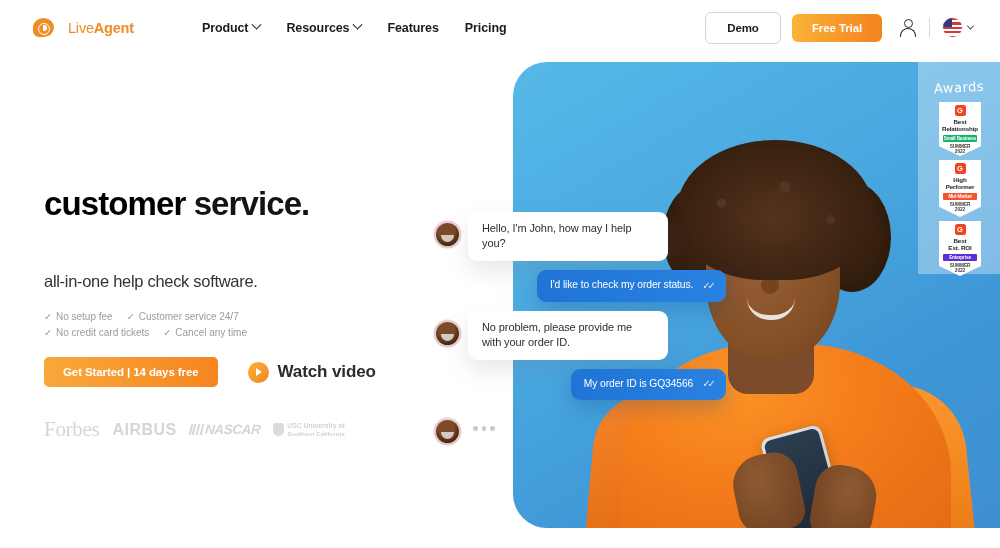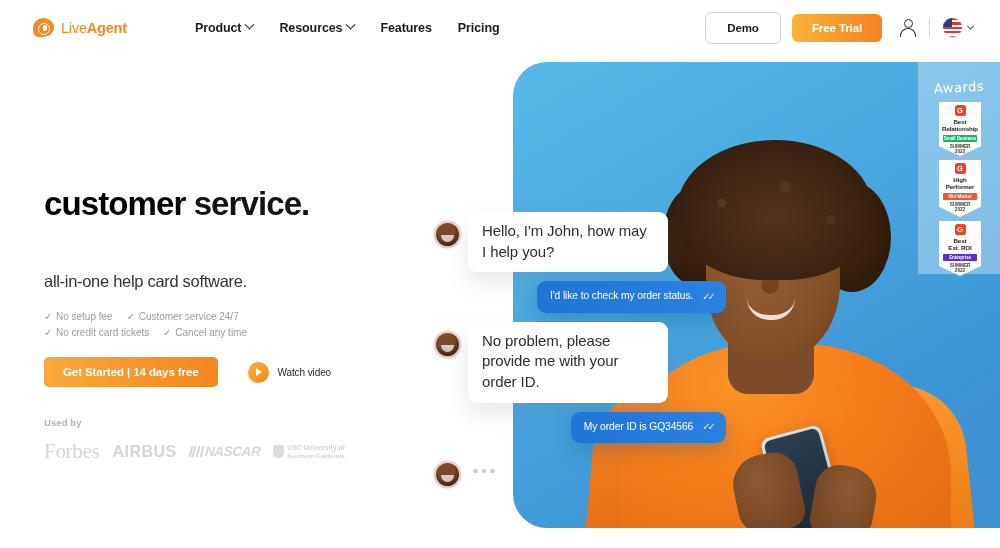--- a/index.html
+++ b/index.html
@@ -9,21 +9,21 @@
     font-family: "Liberation Sans", sans-serif;
     overflow: hidden;
   }
   .page { position: relative; width: 1000px; height: 548px; background:#fff; }
 
   
   .header {
     position: absolute; top: 0; left: 0; width: 1000px; height: 55px;
     display: flex; align-items: center; background: #fff; z-index: 40;
   }
-  .brand { display: flex; align-items: center; margin-left: 33px; gap: 7px; }
+  .brand { display: flex; align-items: center; margin-left: 33px; gap: 14px; }
   .brand-mark { width: 21px; height: 19px; position: relative; }
   .brand-bubble {
     position: absolute; inset: 0; background: #f08c25;
     border-radius: 50% 50% 50% 6px / 50% 50% 50% 6px;
   }
   .brand-bubble:after{
     content:""; position:absolute; left:5px; top:4.5px; width:10px; height:10px;
     border:1.6px solid #fff; border-radius:50%;
   }
   .brand-bubble:before{
@@ -114,21 +114,21 @@
   .play-circle {
     width: 21px; height: 21px; border-radius: 50%;
     background: linear-gradient(135deg,#f9b13b,#f5851f);
     display: flex; align-items: center; justify-content: center;
   }
   .play-tri {
     width: 0; height: 0; border-left: 6px solid #fff;
     border-top: 4px solid transparent; border-bottom: 4px solid transparent;
     margin-left: 2px;
   }
-  .watch-label { font-size: 10px; font-weight: 400; color: #2b2b2b; letter-spacing: -0.1px; }
+  .watch-label { font-size: 17px; font-weight: 700; color: #2b2b2b; letter-spacing: -0.1px; }
 
   .usedby { margin-top: 30px; }
   .usedby-label { font-size: 9.5px; font-weight: 700; color: #b2b2b2; letter-spacing: 0.1px; }
   .logos { display: flex; align-items: center; gap: 13px; margin-top: 11px; }
   .logo-forbes {
     font-family: "Liberation Serif", serif; font-size: 21px; color: #d5d5d5; font-weight: 400;
     letter-spacing: -0.3px;
   }
   .logo-airbus {
     font-size: 16px; font-weight: 700; color: #d5d5d5; letter-spacing: 0.5px;
@@ -299,21 +299,21 @@
     background: radial-gradient(circle at 45% 35%, #7a4a2a 0 40%, #4a2a14 70%, #2a1608 100%);
     box-shadow: 0 0 0 2.5px rgba(222,170,170,0.55), 0 1px 3px rgba(0,0,0,0.18);
     position: relative; overflow: hidden;
   }
   .avatar:after {
     content:""; position:absolute; left:5px; top:12px; width:13px; height:7px;
     background: rgba(255,255,255,0.7); border-radius: 0 0 8px 8px;
   }
   .bubble-in {
     background: #ffffff; color: #2e2e2e; border-radius: 9px;
-    padding: 9px 14px 10px; font-size: 15px; line-height: 1.38;
+    padding: 9px 14px 10px; font-size: 11px; line-height: 1.38;
     margin-left: 9px; letter-spacing: -0.1px; max-width: 200px;
     box-shadow: 0 10px 22px rgba(120,120,140,0.18);
   }
   .bubble-out {
     background: linear-gradient(95deg,#1f74d6 0%, #2a82e0 100%);
     color: #ffffff; border-radius: 9px; padding: 8px 13px 9px;
     font-size: 10.3px; line-height: 1.38; letter-spacing: -0.1px;
     display: flex; align-items: center; gap: 9px; white-space: nowrap;
     box-shadow: 0 8px 20px rgba(20,70,130,0.25);
   }
@@ -364,21 +364,21 @@
   </div>
 
   <div class="left">
     <h1 class="headline">
       <br>
       <span class="hl-accent">customer</span><span> service.</span>
     </h1>
 
     <div class="subhead">
       <br>
-      <span>all-in-one help card software.</span>
+      <span>all-in-one help check software.</span>
     </div>
 
     <div class="feature-rows">
       <div class="feature-row">
         <div class="feature">
           <span class="tick">✓</span>
           <span>No setup fee</span>
         </div>
         <div class="feature">
           <span class="tick">✓</span>
@@ -401,21 +401,20 @@
       <div class="btn-started">Get Started | 14 days free</div>
       <div class="watch">
         <span class="play-circle">
             <span class="play-tri"></span>
           </span>
         <span class="watch-label">Watch video</span>
       </div>
     </div>
 
     <div class="usedby">
-      <div class="usedby-label">Used by</div>
       <div class="logos">
         <div class="logo-forbes">Forbes</div>
         <div class="logo-airbus">AIRBUS</div>
         <div class="logo-nascar">
           <span class="nascar-bars">
               <i></i>
               <i></i>
               <i></i>
               <i></i>
             </span>

